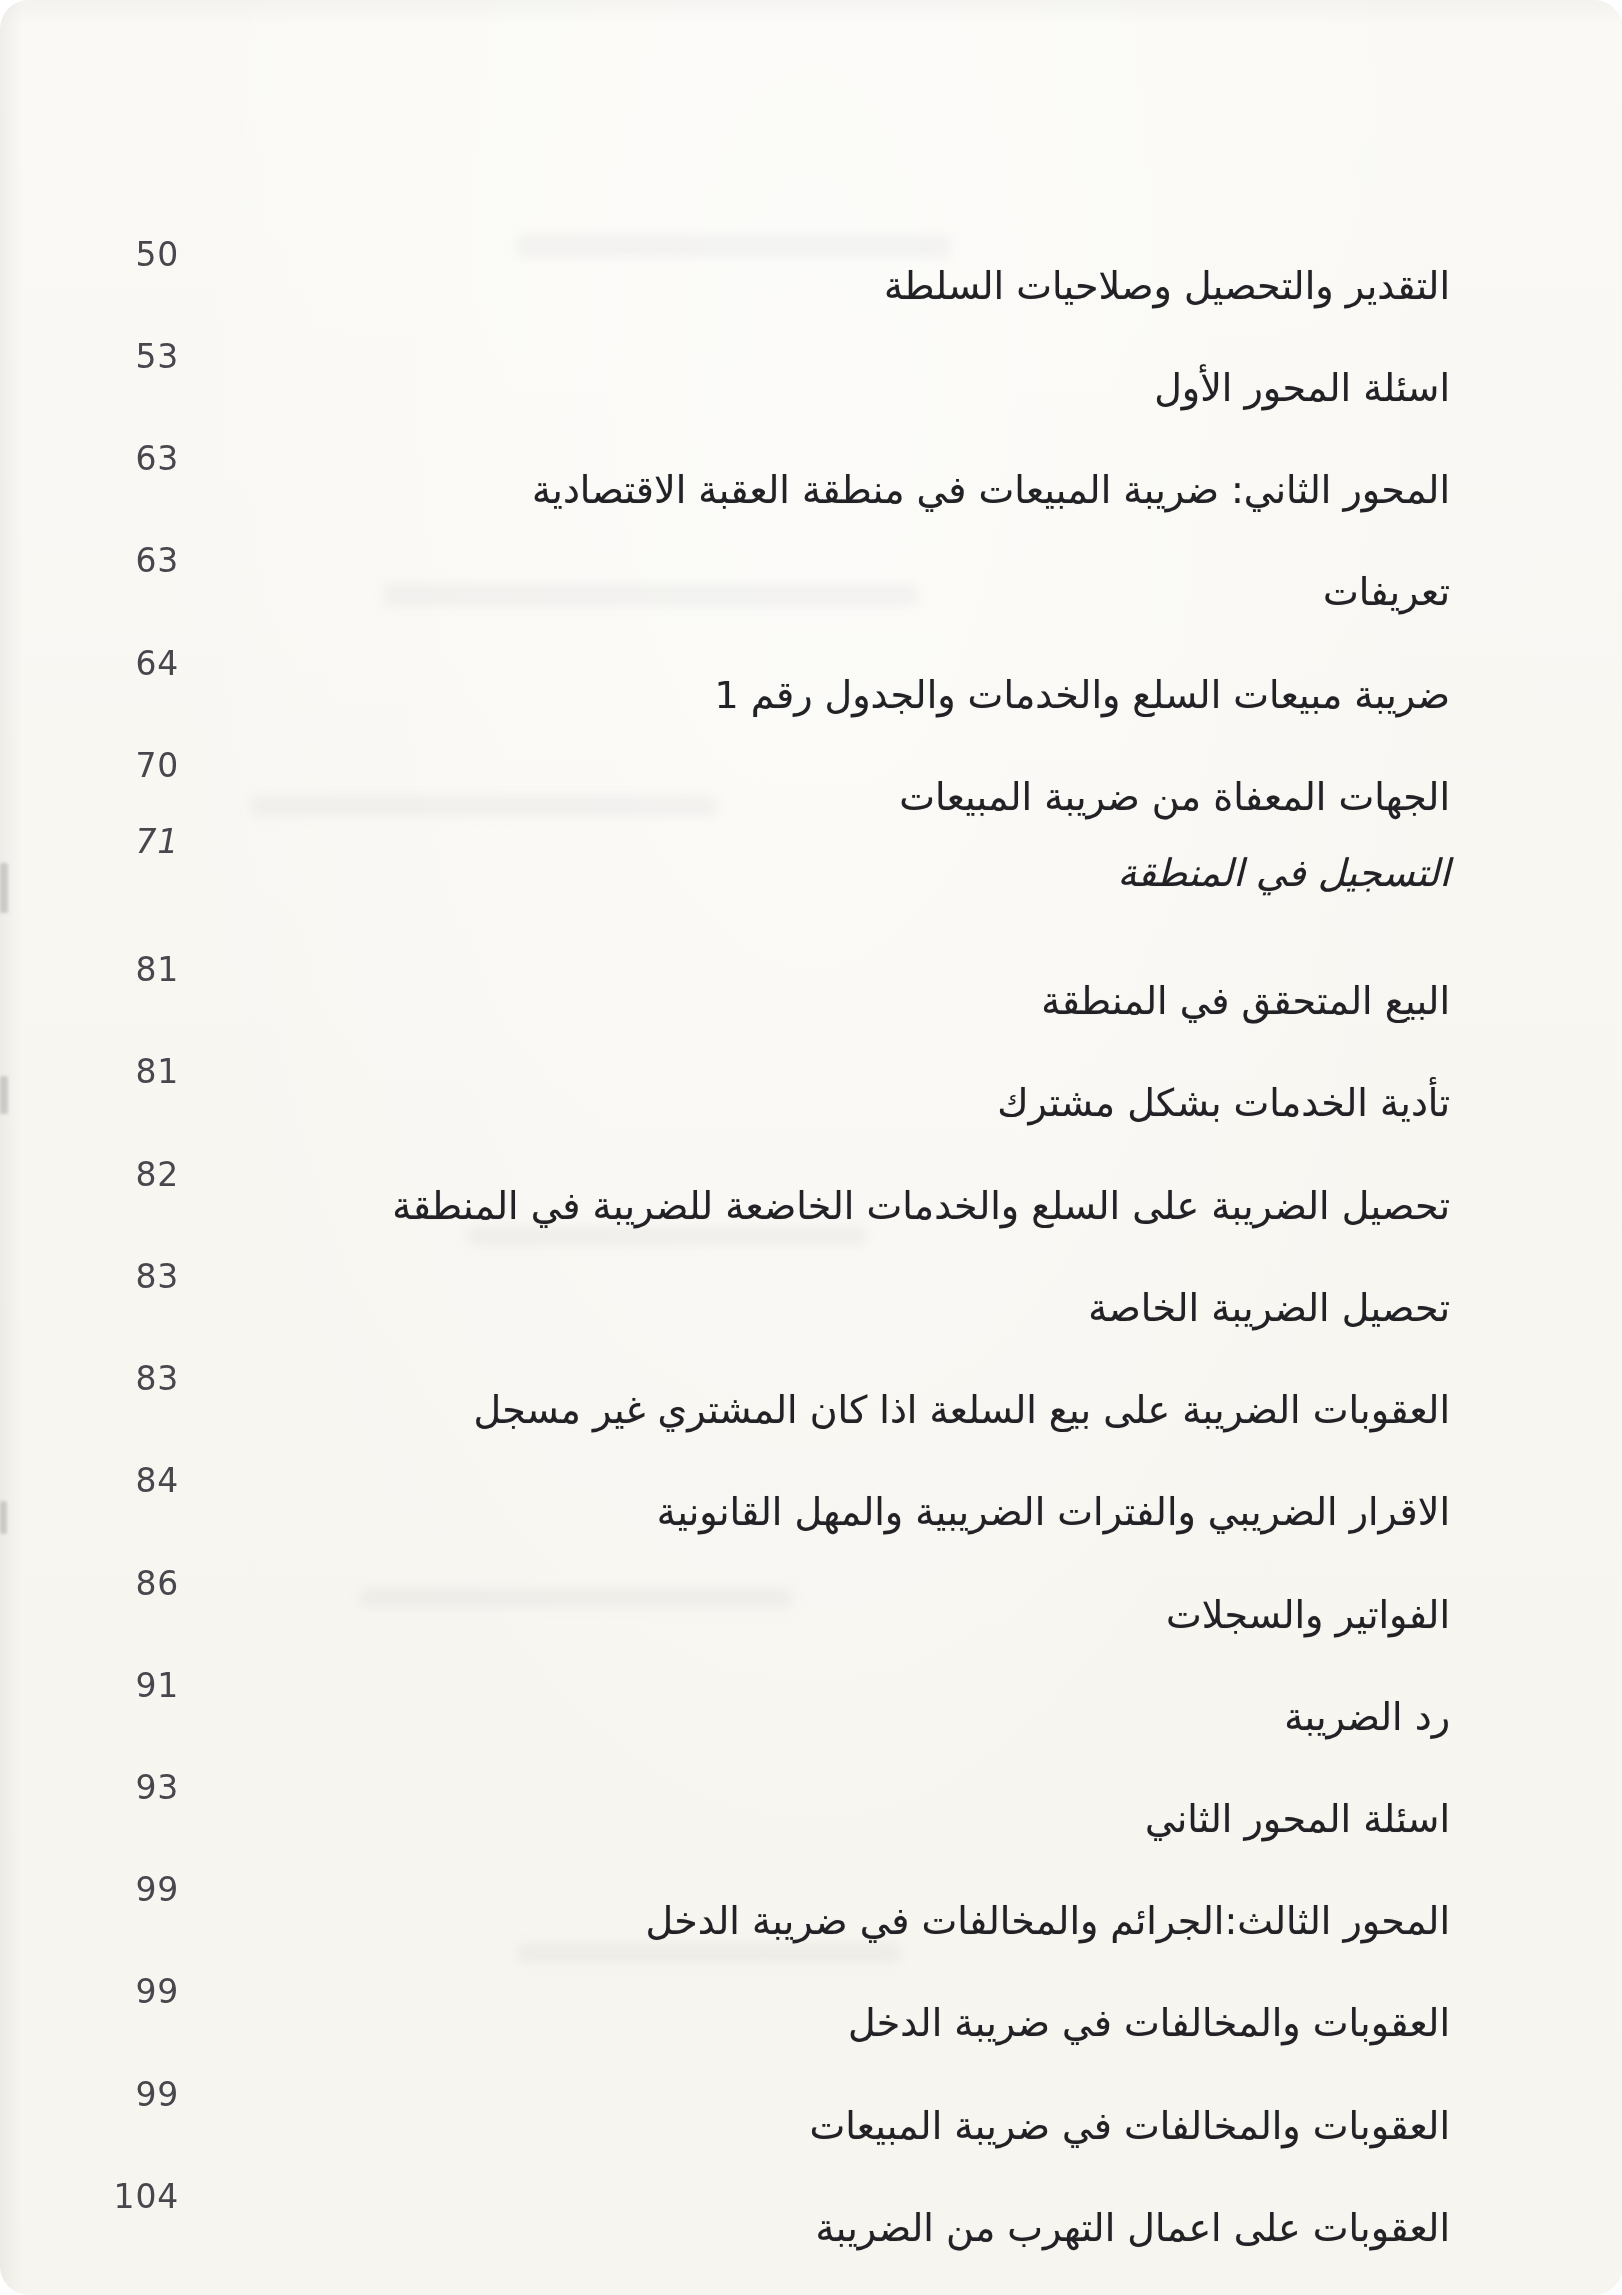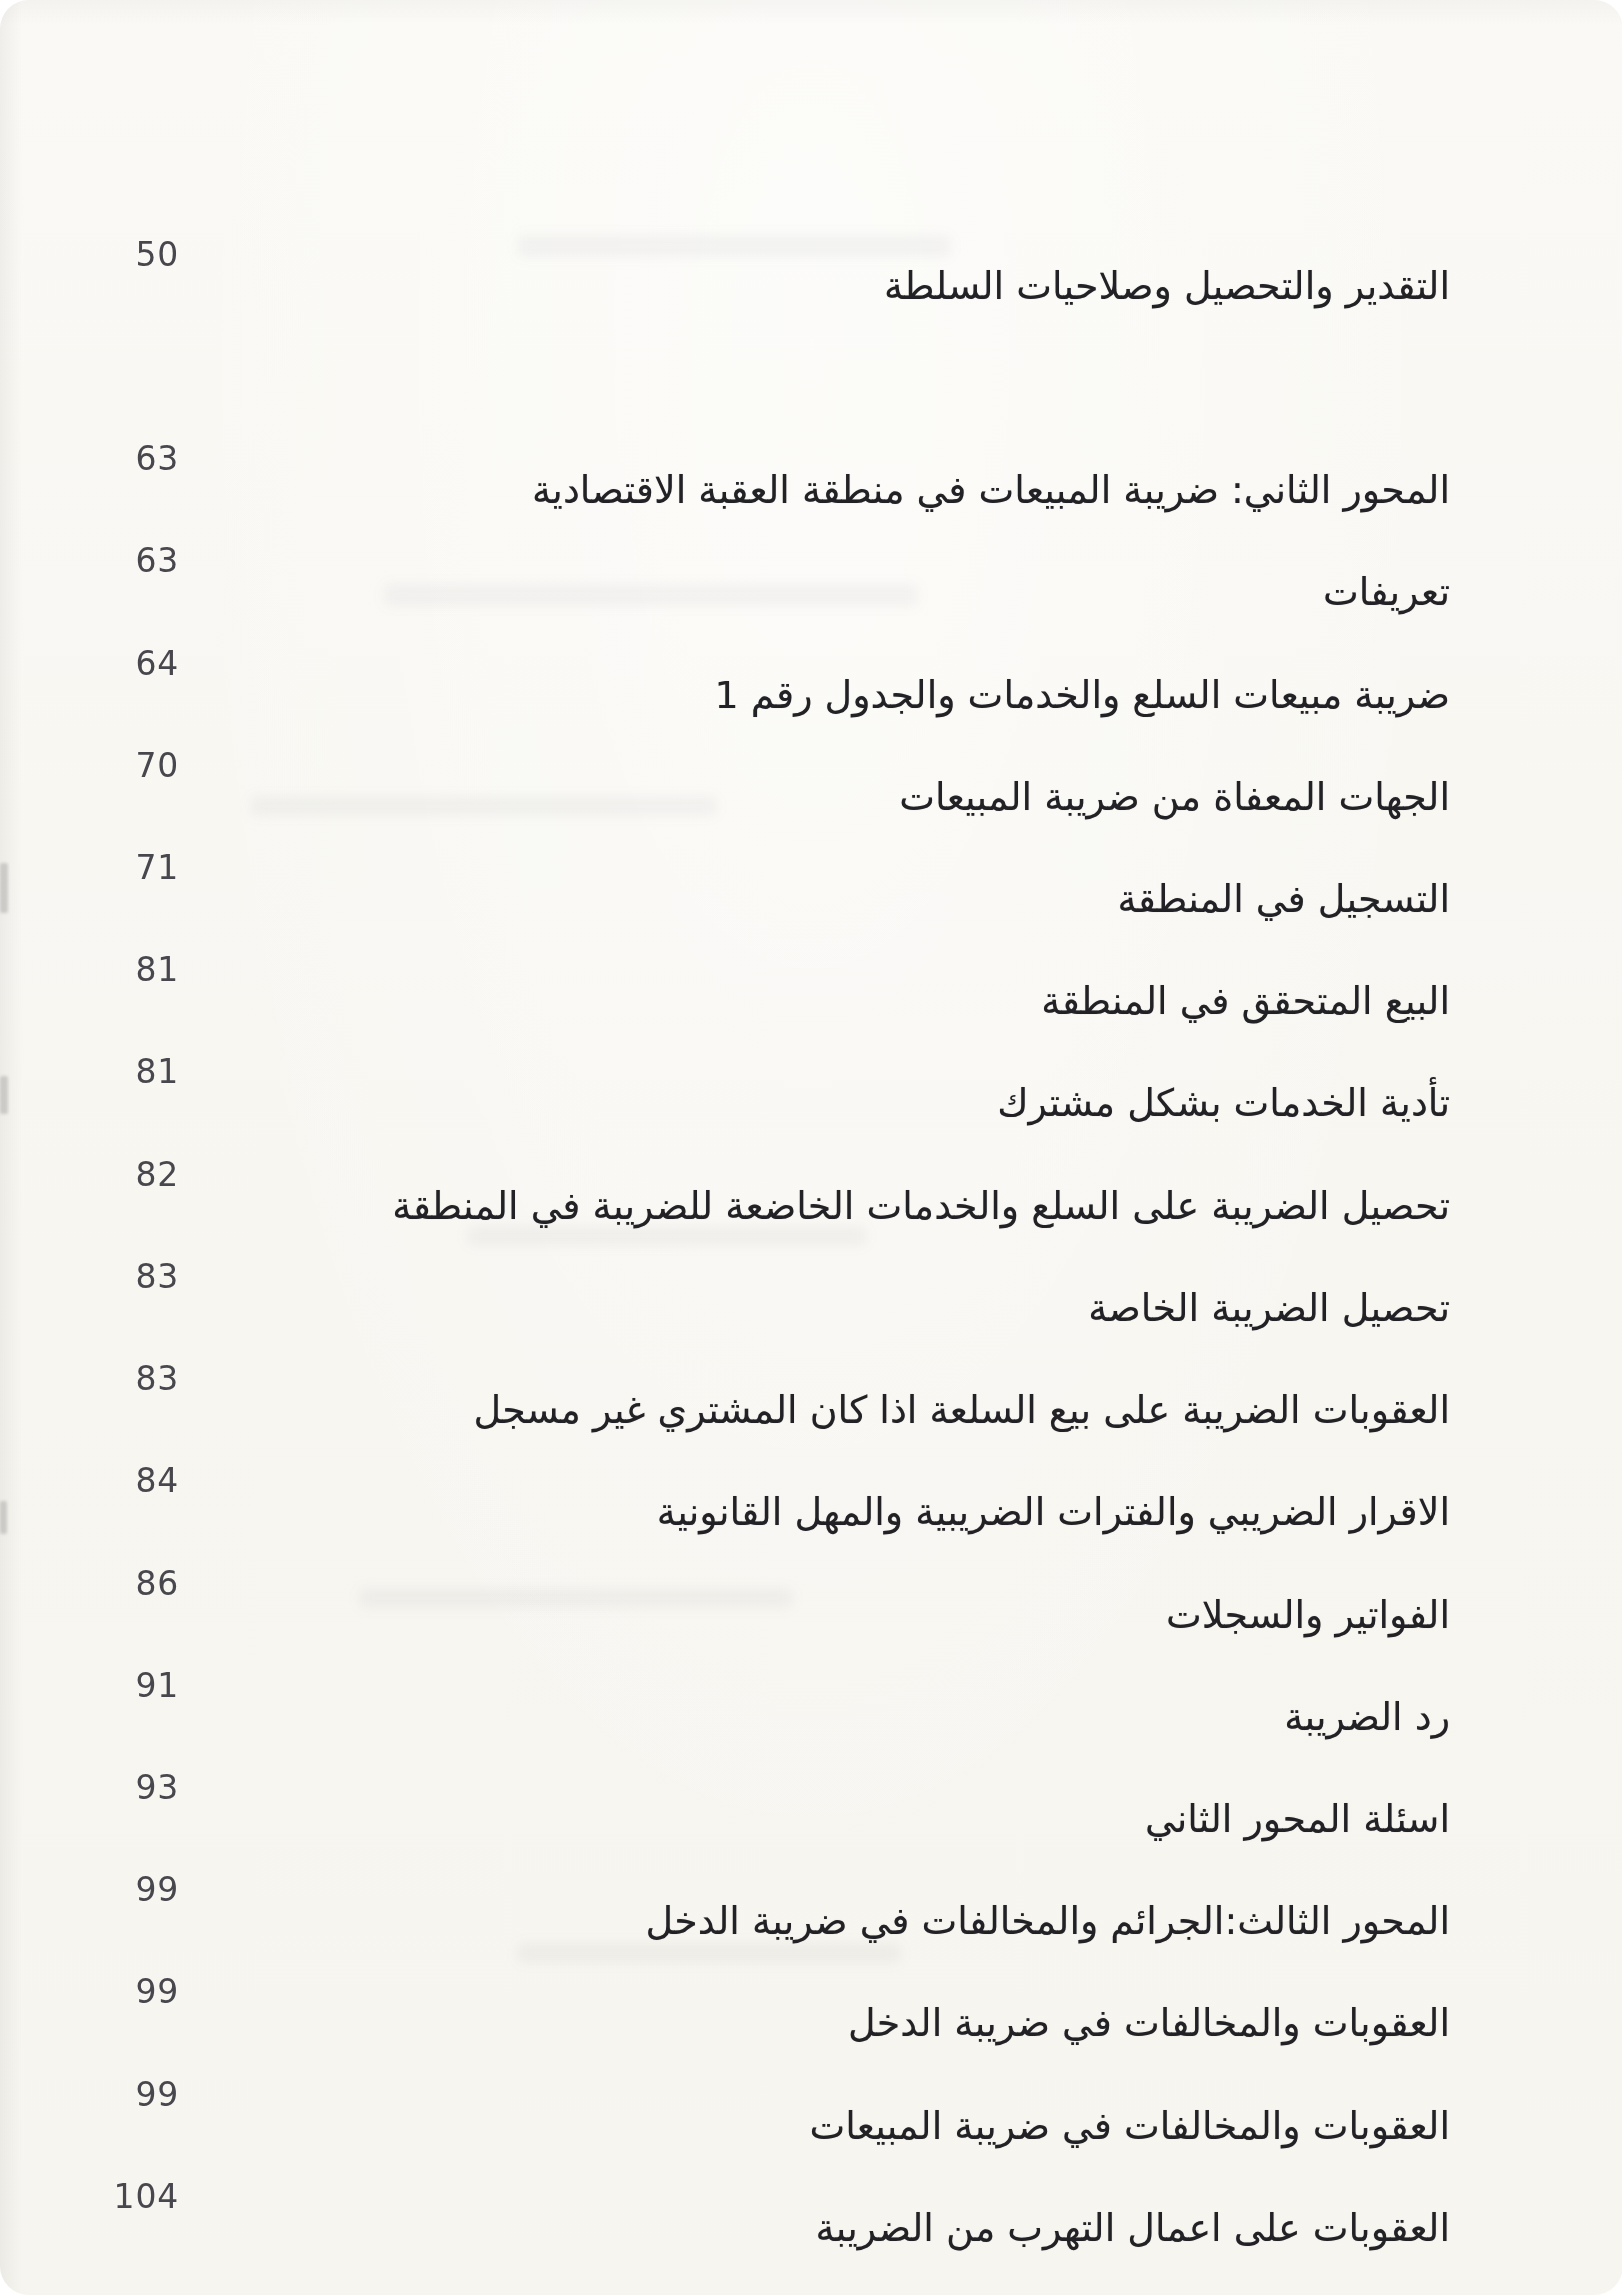--- a/index.html
+++ b/index.html
@@ -103,37 +103,41 @@
   <div class="ghost" style="left:517px; top:1943px; width:384px; height:20px;"></div>
   <div class="ghost dark" style="left:0px; top:863px; width:8.3px; height:50px;"></div>
   <div class="ghost dark" style="left:0px; top:1076px; width:7.5px;  height:38px;"></div>
   <div class="ghost dark" style="left:0px; top:1501px; width:6.7px;  height:33px;"></div>
 
   <div class="toc" id="toc-list">
       <div class="toc-row" style="top: 238px;">
     <span class="title">التقدير والتحصيل وصلاحيات السلطة</span>
     <span class="pagenum">50</span>
   </div>
+      <div class="toc-row" style="top: 340px;">
+    <span class="title">اسئلة المحور الأول</span>
+    <span class="pagenum">53</span>
+  </div>
       <div class="toc-row" style="top: 442px;">
     <span class="title">المحور الثاني: ضريبة المبيعات في منطقة العقبة الاقتصادية</span>
     <span class="pagenum">63</span>
   </div>
       <div class="toc-row" style="top: 544px; padding-left: 40px;">
     <span class="title">تعريفات</span>
     <span class="pagenum">63</span>
   </div>
       <div class="toc-row" style="top: 647px;">
     <span class="title">ضريبة مبيعات السلع والخدمات والجدول رقم 1</span>
     <span class="pagenum">64</span>
   </div>
       <div class="toc-row" style="top: 749px;">
     <span class="title">الجهات المعفاة من ضريبة المبيعات</span>
     <span class="pagenum">70</span>
   </div>
-      <div class="toc-row" style="top: 851px;">
+      <div class="toc-row" style="top: 825px; font-style: italic;">
     <span class="title">التسجيل في المنطقة</span>
     <span class="pagenum">71</span>
   </div>
       <div class="toc-row" style="top: 953px;">
     <span class="title">البيع المتحقق في المنطقة</span>
     <span class="pagenum">81</span>
   </div>
       <div class="toc-row" style="top: 1055px;">
     <span class="title">تأدية الخدمات بشكل مشترك</span>
     <span class="pagenum">81</span>

